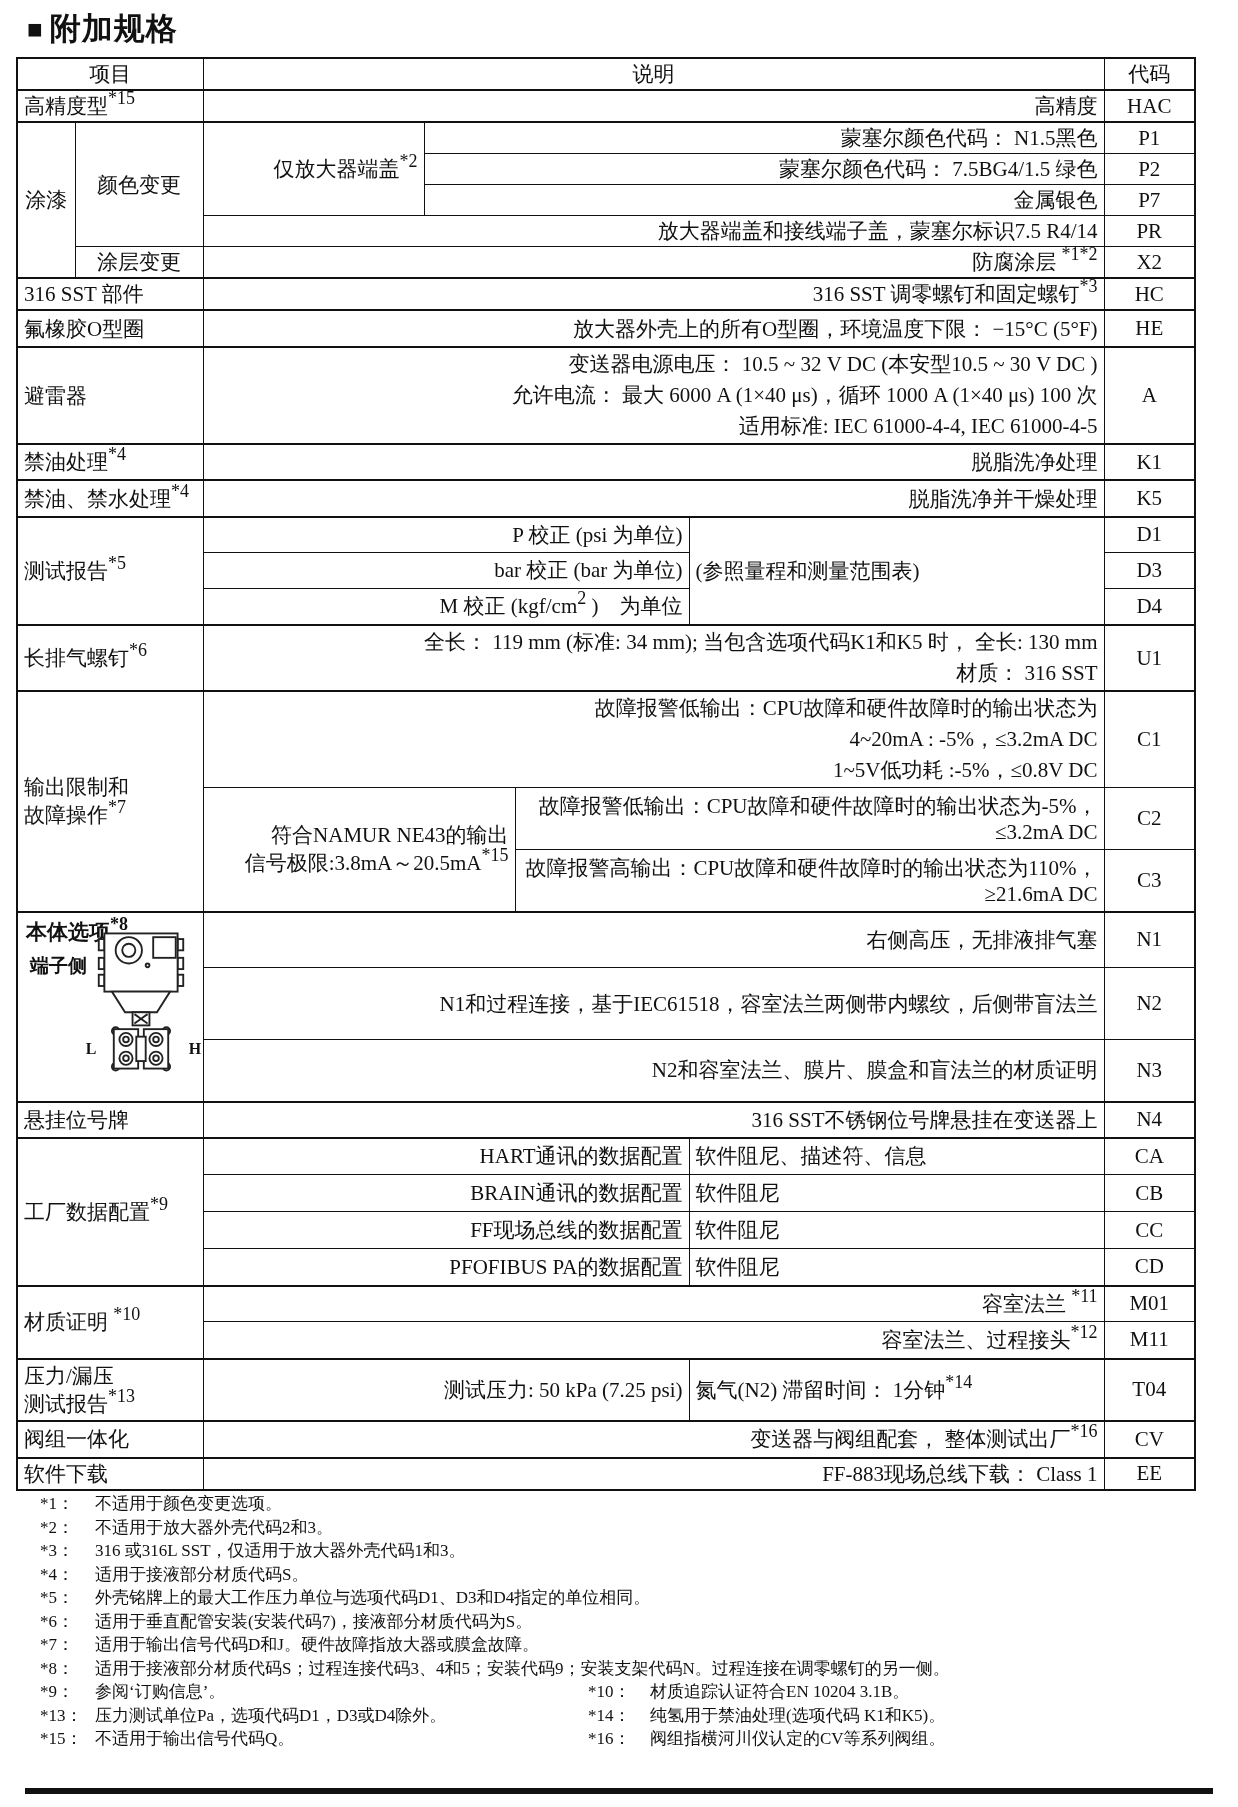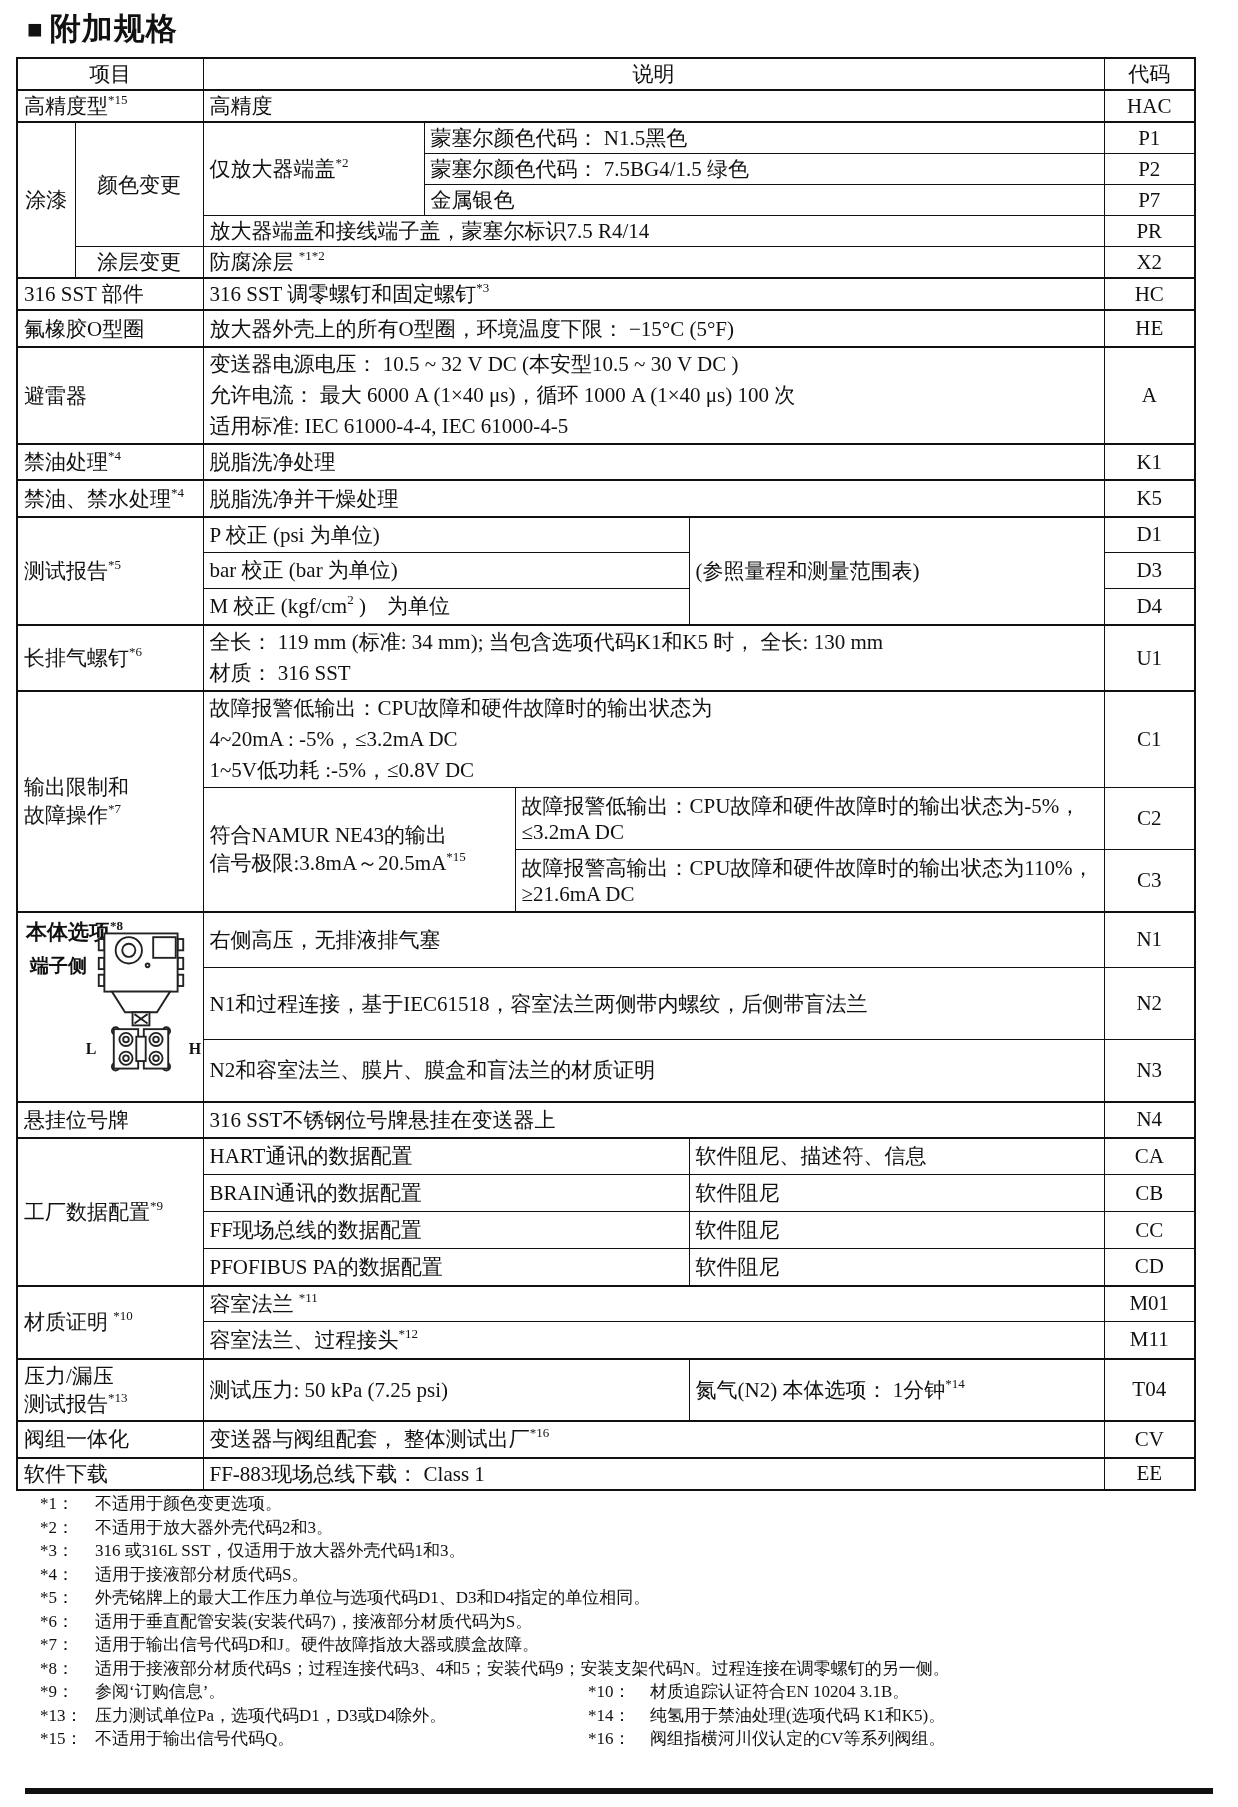--- a/index.html
+++ b/index.html
@@ -7,23 +7,23 @@
         font-family:"Liberation Serif","DejaVu Serif",serif;}
   .title{position:absolute;left:27px;top:8px;font-family:"Liberation Sans","DejaVu Sans",sans-serif;
          font-weight:bold;font-size:31px;letter-spacing:1px;display:flex;align-items:center;gap:6px;}
   .sq{font-size:26px;line-height:1;}
   table.spec{position:absolute;left:16px;top:57px;width:1178px;border-collapse:collapse;
              table-layout:fixed;border:2px solid #111;font-size:21px;}
   table.spec td{border:1px solid #111;vertical-align:middle;padding:1px 6px;overflow:hidden;}
   tr.g>td{border-top:2px solid #111;}
   .c{text-align:center;}
   .item{text-align:left;padding-left:8px;}
-  .desc{text-align:left;padding-left:10px;margin-top:24px;}
+  .desc{text-align:right;padding-left:10px;margin-top:24px;}
   .note{text-align:left;padding-left:14px;font-family:Liberation Serif, serif;}
-  sup{font-size:13px;position:relative;top:-1px;vertical-align:super;line-height:0;}
+  sup{font-size:18px;position:relative;top:-1px;vertical-align:super;line-height:0;}
   .ml div{line-height:31px;}
   .hdr td{font-size:21px;}
   .diagcell{position:relative;padding:0;font-weight:bold;}
   .bo-label{position:absolute;left:8px;top:5px;}
   .bo-term{position:absolute;left:12px;top:40px;font-size:19px;}
   .bo-svg{position:absolute;left:62px;top:8px;}
   .footnotes{position:absolute;left:40px;top:1492px;width:1170px;font-size:17px;line-height:23.5px;}
   .fn-row{display:flex;}
   .fn-marker{flex:0 0 55px;}
   .fn-left{flex:0 0 548px;display:flex;}
@@ -260,21 +260,21 @@
         <td colspan="4" class="desc"><span>容室法兰、过程接头</span><sup>*12</sup></td>
         <td class="c">M11</td>
       </tr>
 
       <tr class="g" style="height:62px">
         <td colspan="2" class="item">
           <div>压力/漏压</div>
           <div><span>测试报告</span><sup>*13</sup></div>
         </td>
         <td colspan="3" class="desc">测试压力: 50 kPa (7.25 psi)</td>
-        <td class="note"><span>氮气(N2) 本体选项： 1分钟</span><sup>*14</sup></td>
+        <td class="note"><span>氮气(N2) 滞留时间： 1分钟</span><sup>*14</sup></td>
         <td class="c">T04</td>
       </tr>
 
       <tr class="g" style="height:37px">
         <td colspan="2" class="item">阀组一体化</td>
         <td colspan="4" class="desc"><span>变送器与阀组配套， 整体测试出厂</span><sup>*16</sup></td>
         <td class="c">CV</td>
       </tr>
 
       <tr class="g" style="height:32px">

